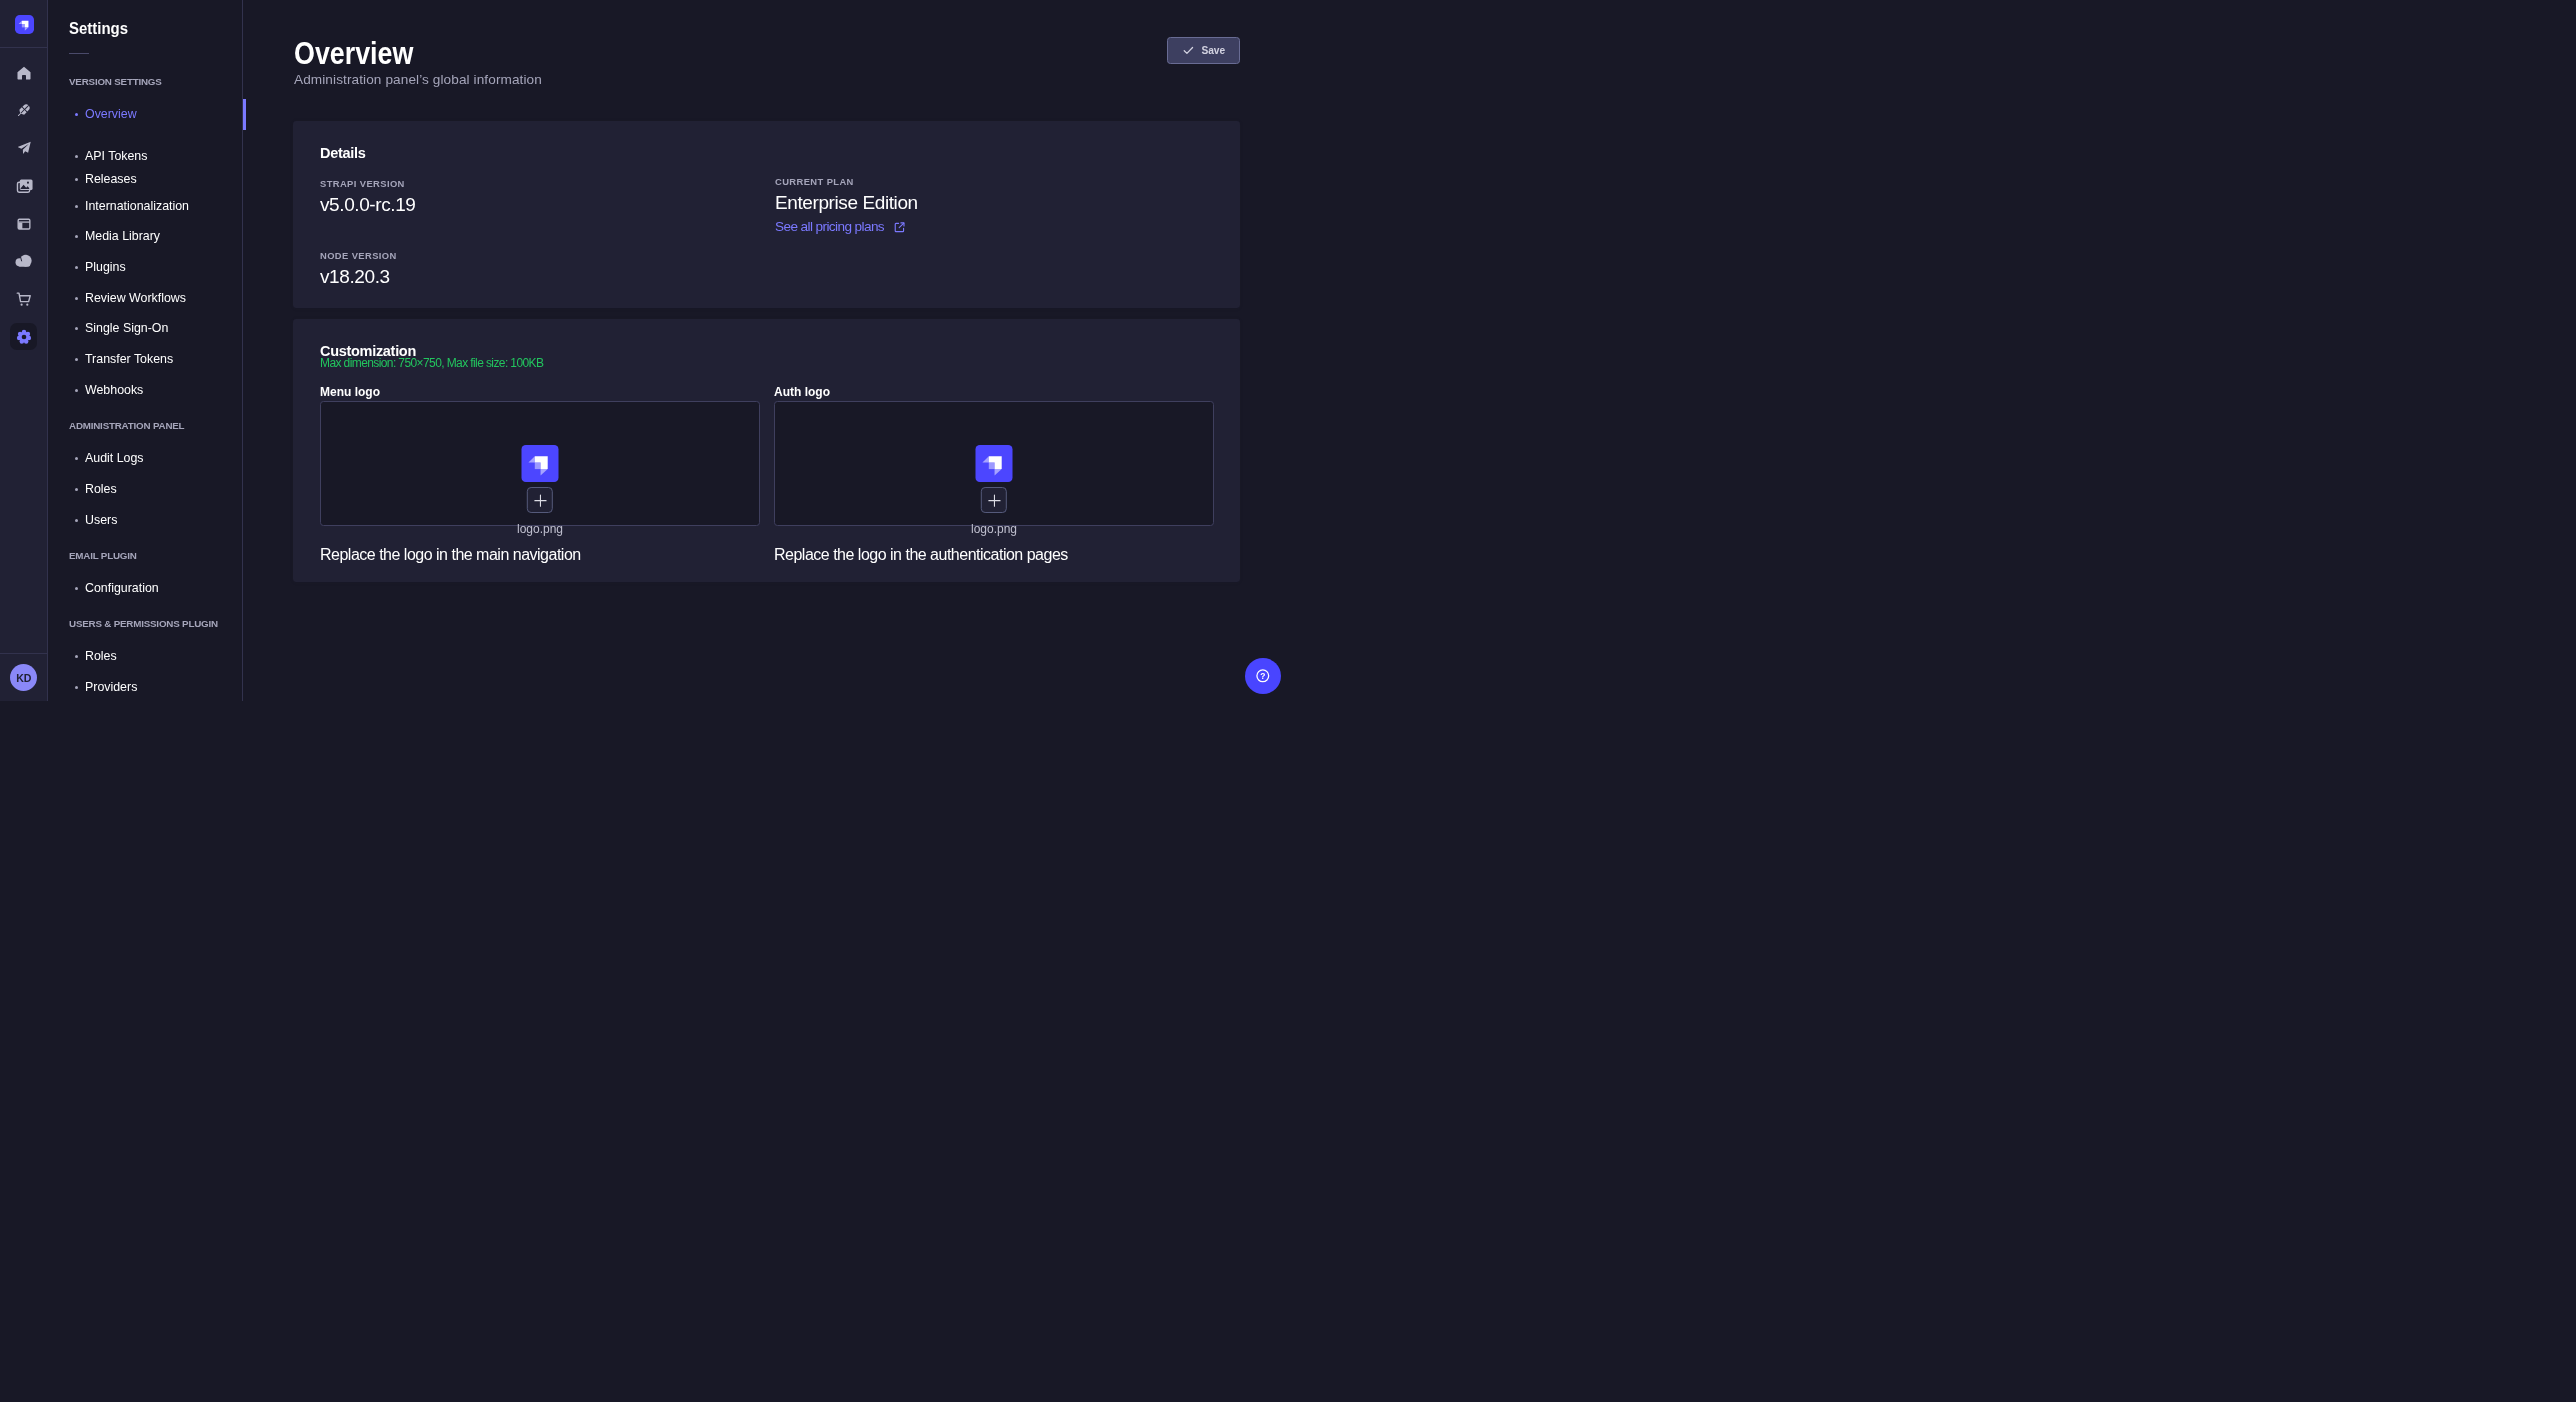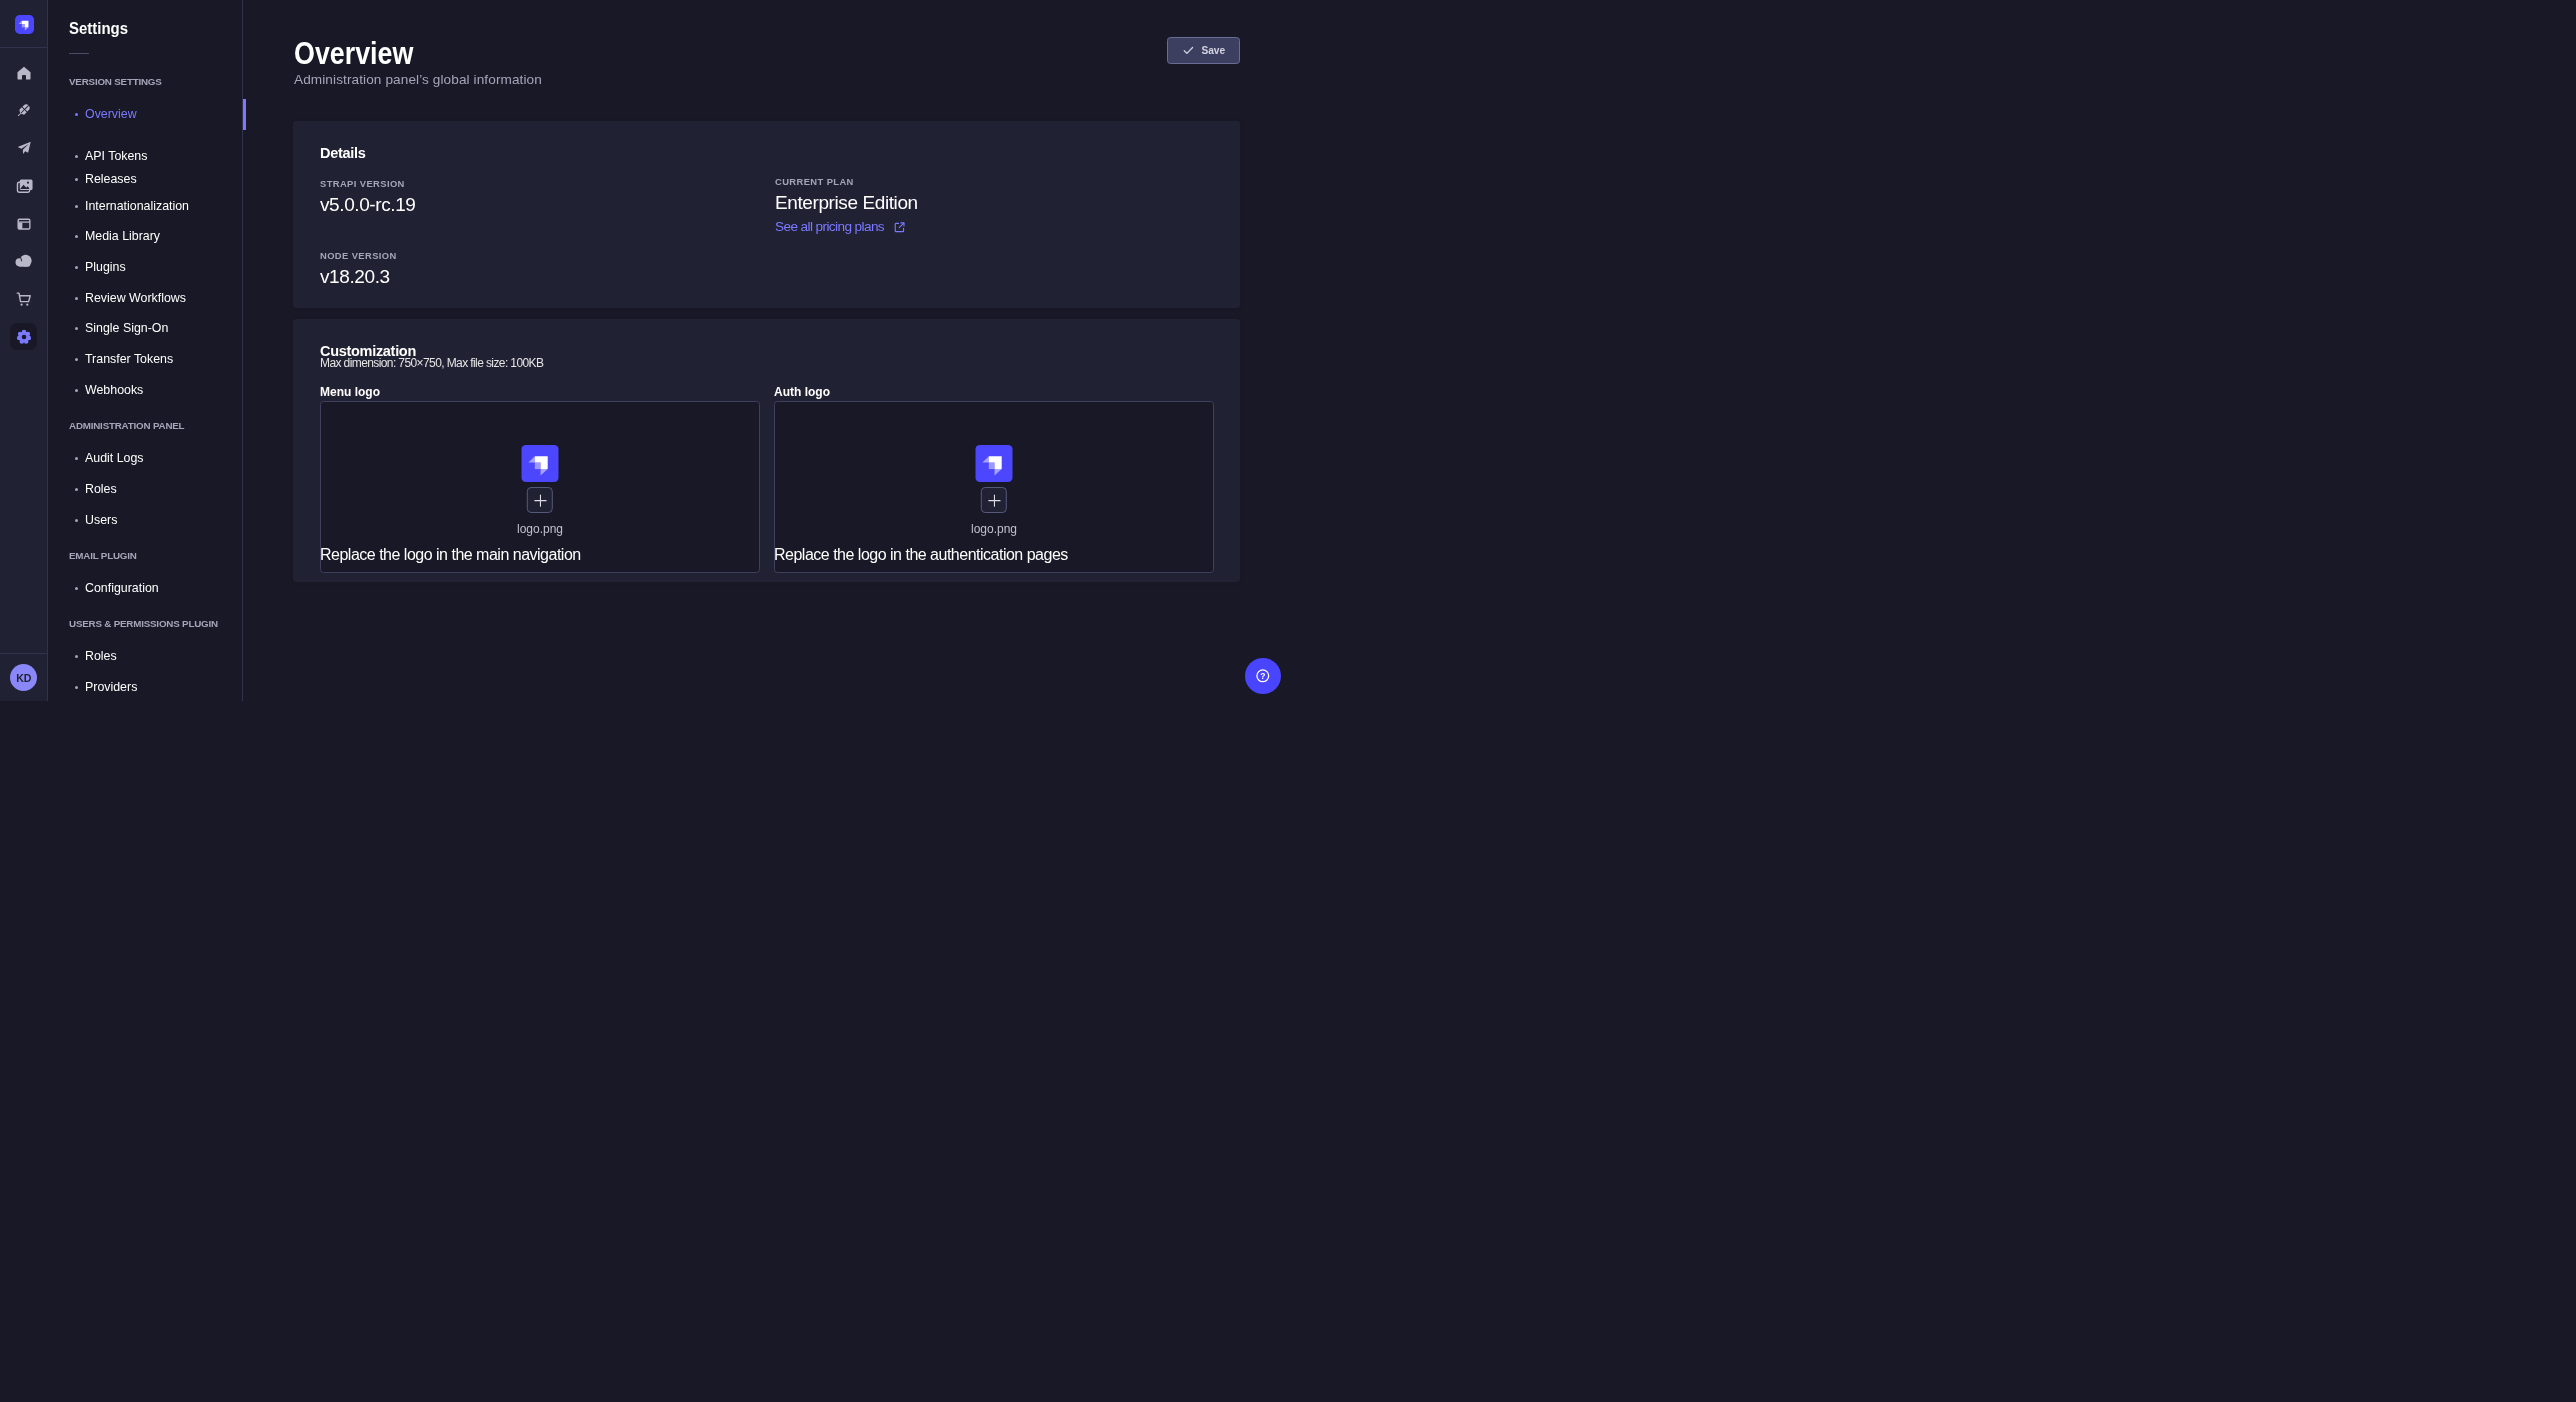--- a/index.html
+++ b/index.html
@@ -57,24 +57,24 @@
   .card-custom  { top:319px; height:263px; }
   .card h3 { position:absolute; left:27px; top:22px; font-size:14.5px; font-weight:bold;
              line-height:20.4px; letter-spacing:-0.3px; }
   .field-label { font-size:9.4px; font-weight:bold; color:#a5a5ba; letter-spacing:0.4px; }
   .field-value { font-size:19px; color:#fff; letter-spacing:-0.4px; margin-top:4.7px; }
 
   .fd { position:absolute; }
   .link { color:#7b79ff; font-size:13.6px; letter-spacing:-0.6px; display:flex;
           align-items:flex-end; gap:8.5px; }
 
-  .custom-sub { position:absolute; left:27px; top:37px; font-size:12px; color:#e5e5e5;
+  .custom-sub { position:absolute; left:27px; top:37px; font-size:12px; color:#22c55e;
           letter-spacing:-0.6px; }
   .logo-label { position:absolute; top:66px; font-size:12px; font-weight:bold; color:#fff; }
-  .dropzone { position:absolute; top:82px; width:440px; height:172px;
+  .dropzone { position:absolute; top:82px; width:440px; height:125px;
           background:#181826; border:0.9px solid #3f3f5e; border-radius:3.4px; }
   .dz-logo { position:absolute; left:50%; top:43px; transform:translateX(-50%); }
   .dz-plus { position:absolute; left:50%; top:85px; transform:translateX(-50%);
           width:26.4px; height:26.4px; background:#212134; border:0.9px solid #555a7b;
           border-radius:4.3px; display:flex; align-items:center; justify-content:center; }
   .dz-name { position:absolute; left:0; right:0; top:120px; text-align:center;
           font-size:12px; color:#c0c0cf; }
   .dz-caption { position:absolute; top:227px; font-size:16px; color:#ffffff;
           letter-spacing:-0.5px; }
 

